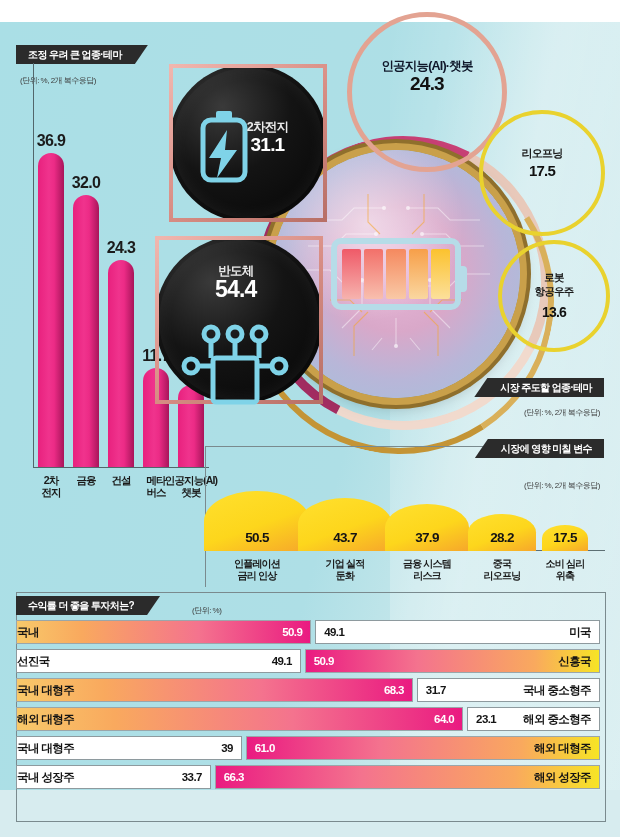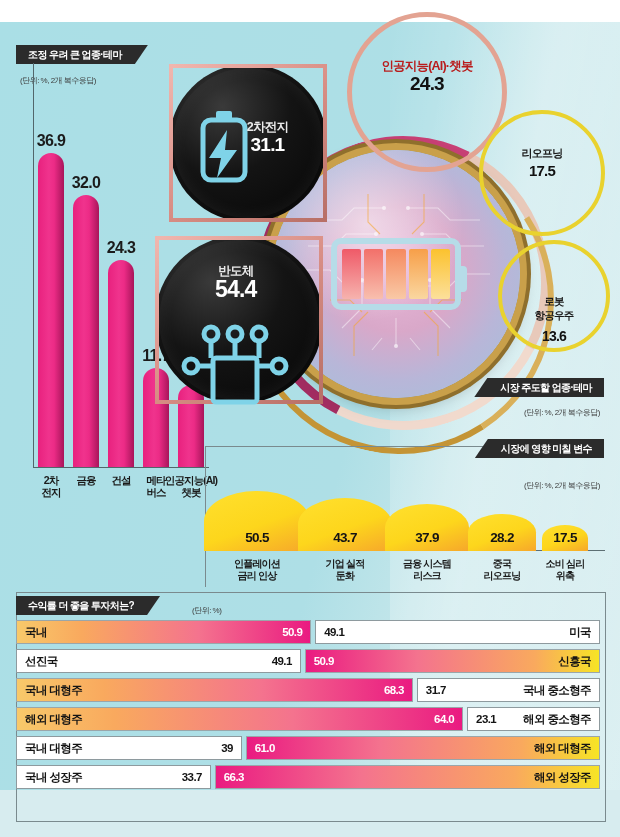--- a/index.html
+++ b/index.html
@@ -77,21 +77,21 @@
   
   #pairs{position:absolute;left:16px;top:620px;width:588px;}
   .prow{position:relative;height:24px;margin-bottom:5px;display:flex;}
   .seg{position:relative;height:24px;box-sizing:border-box;display:flex;align-items:center;
     font-size:11.5px;font-weight:bold;letter-spacing:-.6px;}
   .seg.filled-left{background:linear-gradient(90deg,#f8c96a 0%,#f9a95e 22%,#f4738e 62%,#ea1a81 100%);
     border:1px solid #9aa6aa;}
   .seg.filled-right{background:linear-gradient(90deg,#ea1a81 0%,#f4738e 38%,#f9a95e 78%,#f7e425 100%);
     border:1px solid #9aa6aa;}
   .seg.plain{background:#ffffff;border:1px solid #8e9a9e;}
-  .seg .lbl{position:absolute;left:8px;color:#141414;white-space:nowrap;}
+  .seg .lbl{position:absolute;left:0;color:#141414;white-space:nowrap;}
   .seg .lbl.r{left:auto;right:8px;}
   .seg .num{position:absolute;white-space:nowrap;}
   .seg.filled-left .num{right:8px;color:#ffffff;}
   .seg.filled-right .num{left:8px;color:#ffffff;}
   .seg.plain .num{color:#141414;}
   .seg.plain .num.left-side{left:8px;}
   .seg.plain .num.right-side{right:8px;}
   .gap{width:4px;}
 </style>
 </head>
@@ -220,34 +220,34 @@
         <circle cx="10" cy="44" r="7"></circle>
           <circle cx="98" cy="44" r="7"></circle>
         <path d="M30 19 L30 36 M54 19 L54 36 M78 19 L78 36 M17 44 L32 44 M91 44 L76 44"></path>
         <rect x="32" y="36" width="44" height="44" rx="3"></rect>
       </g>
     </svg>
   </div>
 
   <div class="bubble" style="left:347px;top:12px;width:160px;height:160px;border:5px solid #e3a392;">
     <div class="bub-txt" style="top:42px;">
-      <div class="bub-name" style="color:#b91c1c;">인공지능(AI)·챗봇</div>
+      <div class="bub-name" style="color:#0f172a;">인공지능(AI)·챗봇</div>
       <div class="bub-val" style="color:#111111;">24.3</div>
     </div>
   </div>
 
   <div class="bubble" style="left:479px;top:110px;width:126px;height:126px;border:4px solid #e9d22e;">
     <div class="bub-txt" style="top:32px;">
       <div class="bub-name" style="color:#1b1b1b;font-size:11px;">리오프닝</div>
       <div class="bub-val" style="color:#111111;font-size:15px;">17.5</div>
     </div>
   </div>
 
   <div class="bubble" style="left:498px;top:240px;width:112px;height:112px;border:4px solid #e9d22e;">
-    <div class="bub-txt" style="top:26px;margin-top:24px;">
+    <div class="bub-txt" style="top:26px;">
       <div class="bub-name" style="color:#1b1b1b;font-size:10.5px;">로봇</div>
       <div class="bub-name" style="color:#1b1b1b;font-size:10.5px;">항공우주</div>
       <div class="bub-val" style="color:#111111;font-size:14px;margin-top:3px;">13.6</div>
     </div>
   </div>
 
   <div class="ribbon right" style="right:16px;top:378px;">
     <span>시장 주도할 업종·테마</span>
   </div>
   <div class="unit" style="right:20px;top:407px;">(단위: %, 2개 복수응답)</div>

